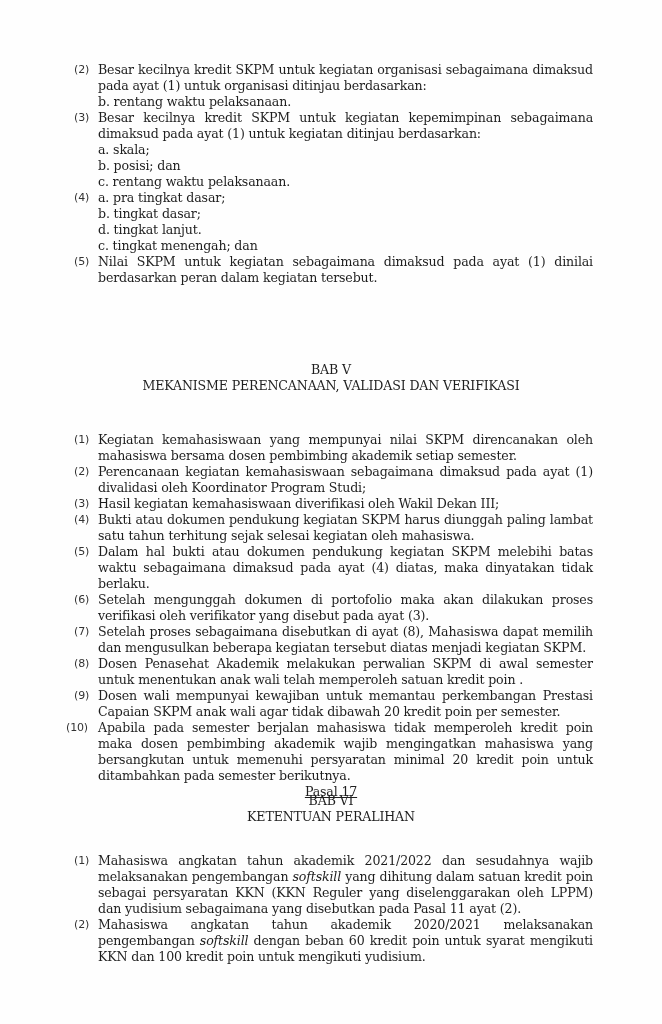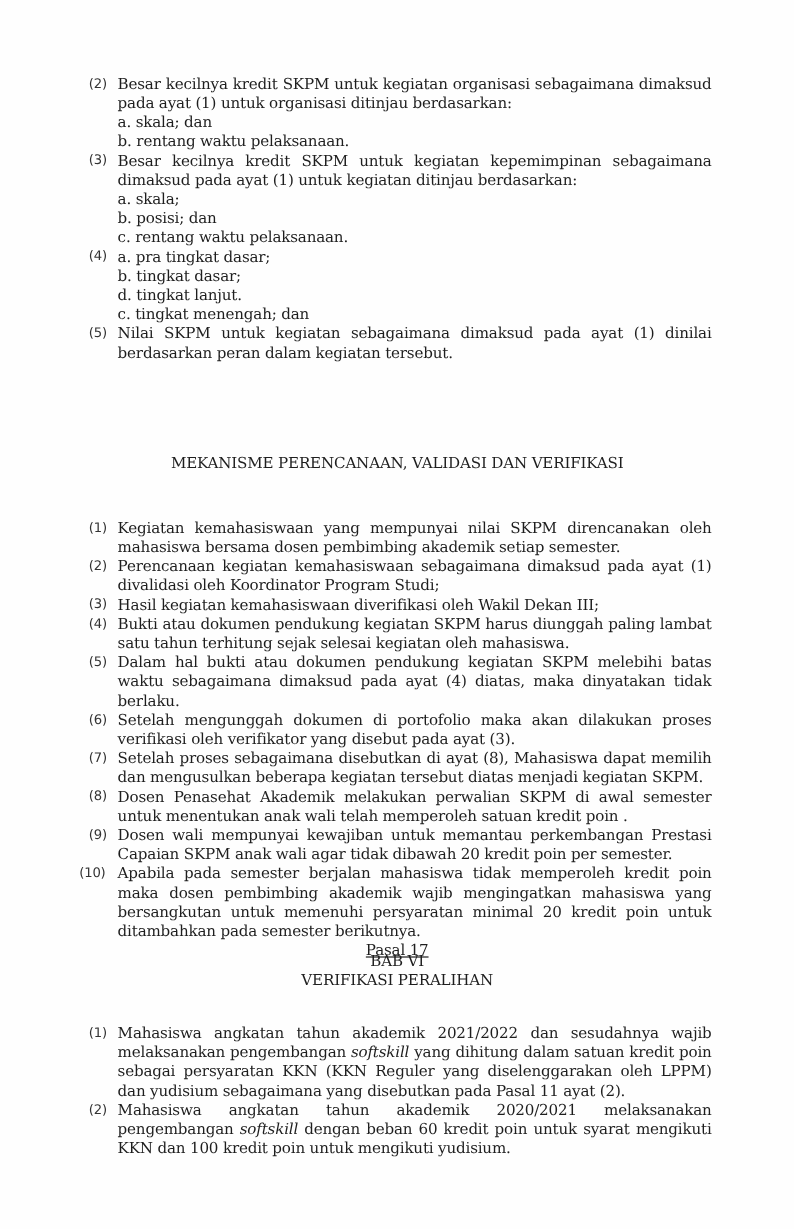--- a/index.html
+++ b/index.html
@@ -32,21 +32,20 @@
 </head>
 <body>
 
 <div class="page">
 
   <div class="block" style="top:62px;">
     <div class="item">
       <span class="num">(2)</span>
       <div class="body">
         <div class="para">Besar kecilnya kredit SKPM untuk kegiatan organisasi sebagaimana dimaksud pada ayat (1) untuk organisasi ditinjau berdasarkan:</div>
-        <span class="sub">a. skala; dan</span>
         <span class="sub">b. rentang waktu pelaksanaan.</span>
       </div>
     </div>
     <div class="item">
       <span class="num">(3)</span>
       <div class="body">
         <div class="para">Besar kecilnya kredit SKPM untuk kegiatan kepemimpinan sebagaimana dimaksud pada ayat (1) untuk kegiatan ditinjau berdasarkan:</div>
         <span class="sub">a. skala;</span>
         <span class="sub">b. posisi; dan</span>
         <span class="sub">c. rentang waktu pelaksanaan.</span>
@@ -62,20 +61,21 @@
       </div>
     </div>
     <div class="item">
       <span class="num">(5)</span>
       <div class="body">
         <div class="para">Nilai SKPM untuk kegiatan sebagaimana dimaksud pada ayat (1) dinilai berdasarkan peran dalam kegiatan tersebut.</div>
       </div>
     </div>
   </div>
 
+  <div class="heading" style="top:362px;">BAB V</div>
   <div class="heading" style="top:378px;">MEKANISME PERENCANAAN, VALIDASI DAN VERIFIKASI</div>
 
   <div class="block" style="top:432px;">
     <div class="item">
       <span class="num">(1)</span>
       <div class="body para">Kegiatan kemahasiswaan yang mempunyai nilai SKPM direncanakan oleh mahasiswa bersama dosen pembimbing akademik setiap semester.</div>
     </div>
     <div class="item">
       <span class="num">(2)</span>
       <div class="body para">Perencanaan kegiatan kemahasiswaan sebagaimana dimaksud pada ayat (1) divalidasi oleh Koordinator Program Studi;</div>
@@ -108,21 +108,21 @@
       <span class="num">(9)</span>
       <div class="body para">Dosen wali mempunyai kewajiban untuk memantau perkembangan Prestasi Capaian SKPM anak wali agar tidak dibawah 20 kredit poin per semester.</div>
     </div>
     <div class="item">
       <span class="num wide">(10)</span>
       <div class="body para">Apabila pada semester berjalan mahasiswa tidak memperoleh kredit poin maka dosen pembimbing akademik wajib mengingatkan mahasiswa yang bersangkutan untuk memenuhi persyaratan minimal 20 kredit poin untuk ditambahkan pada semester berikutnya.</div>
     </div>
   </div>
 
   <div class="heading" style="top:793px;">BAB VI</div>
-  <div class="heading" style="top:809px;">VERIFIKASI PERALIHAN</div>
+  <div class="heading" style="top:809px;">KETENTUAN PERALIHAN</div>
   <div class="heading" style="top:784px;text-decoration:underline;">Pasal 17</div>
 
   <div class="block" style="top:853px;">
     <div class="item">
       <span class="num">(1)</span>
       <div class="body para"><span>Mahasiswa angkatan tahun akademik 2021/2022 dan sesudahnya wajib melaksanakan pengembangan </span><em>softskill</em><span> yang dihitung dalam satuan kredit poin sebagai persyaratan KKN (KKN Reguler yang diselenggarakan oleh LPPM) dan yudisium sebagaimana yang disebutkan pada Pasal 11 ayat (2).</span></div>
     </div>
     <div class="item">
       <span class="num">(2)</span>
       <div class="body para"><span>Mahasiswa angkatan tahun akademik 2020/2021 melaksanakan pengembangan </span><em>softskill</em><span> dengan beban 60 kredit poin untuk syarat mengikuti KKN dan 100 kredit poin untuk mengikuti yudisium.</span></div>

